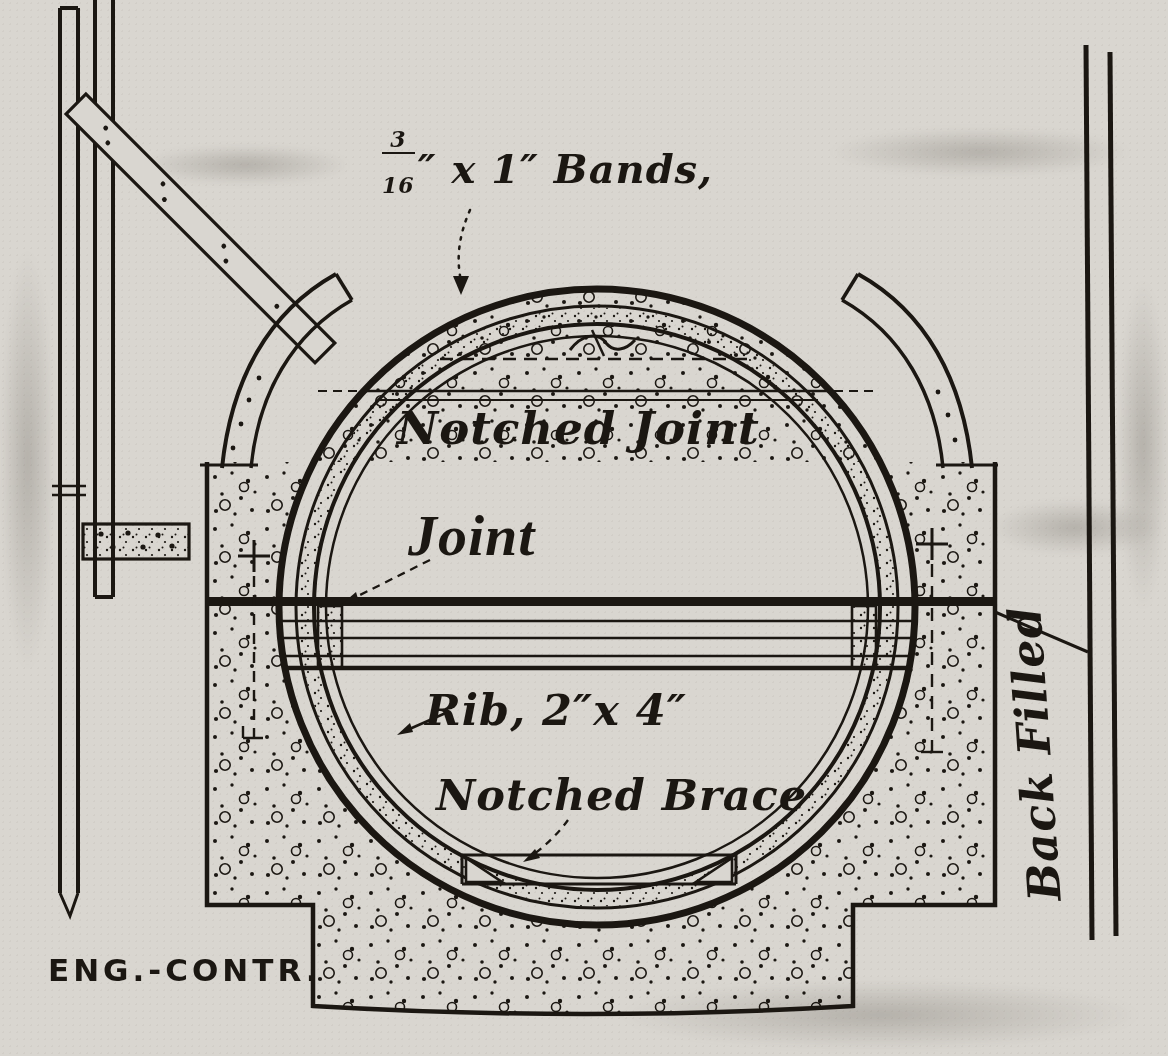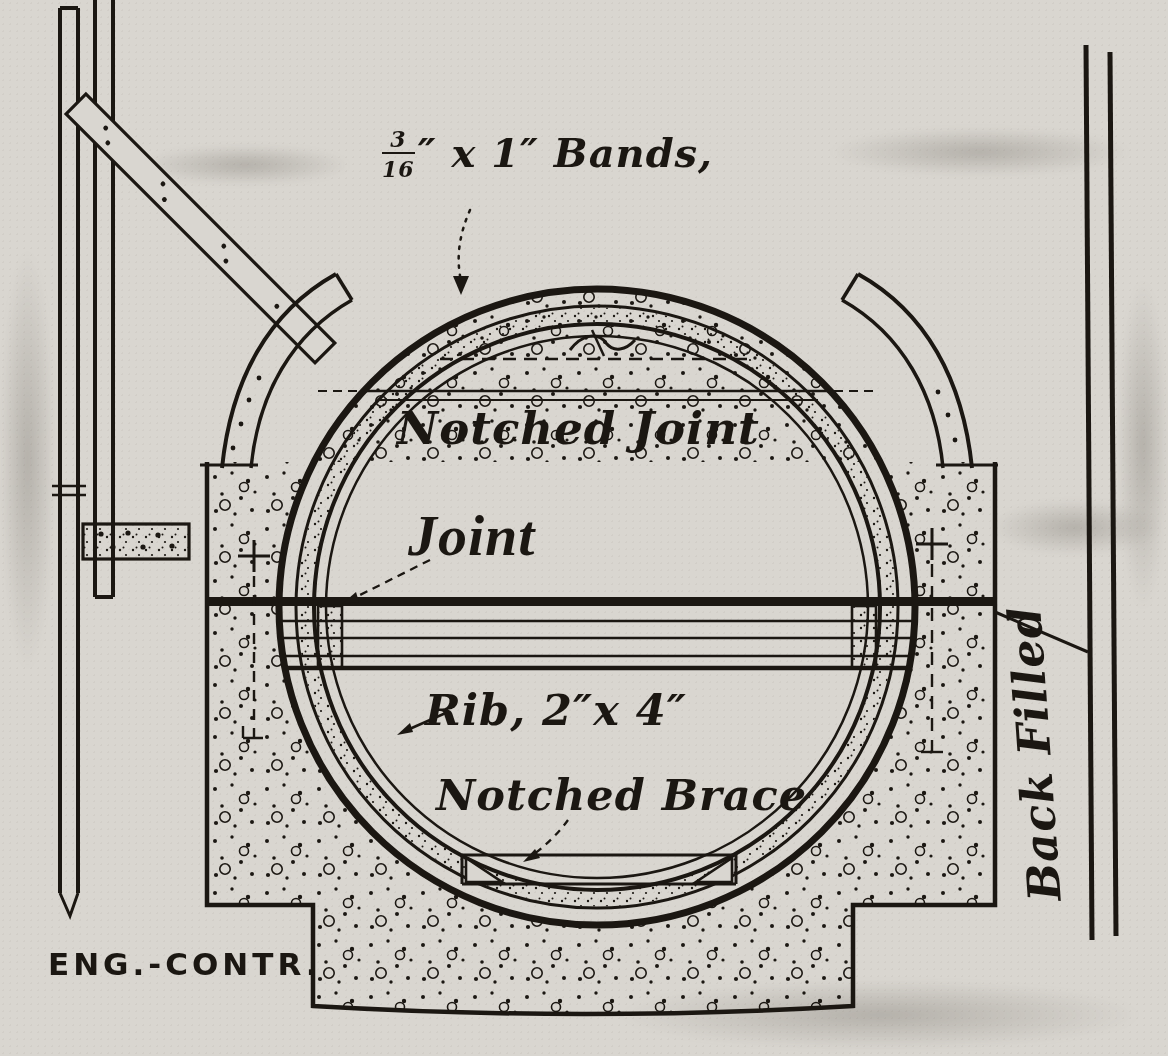--- a/index.html
+++ b/index.html
@@ -10,24 +10,24 @@
     background-size:7px 7px;
     font-family:"DejaVu Serif", serif;
   }
   svg{position:absolute;left:0;top:0;}
   .hand{
     position:absolute;font-style:italic;font-weight:bold;color:#1b1712;
     letter-spacing:1px;white-space:nowrap;line-height:1.05;
   }
   .frac{display:inline-block;vertical-align:-10px;text-align:center;line-height:1;font-size:22px;margin-right:3px;}
   .frac .num{display:block;border-bottom:2.5px solid #1b1712;padding:0 3px 2px;}
-  .frac .den{display:block;padding-top:4px;}
+  .frac .den{display:block;padding-top:20px;}
   .credit{
     position:absolute;font-family:"DejaVu Sans", sans-serif;font-weight:bold;
-    color:#1b1712;letter-spacing:4px;white-space:nowrap;
+    color:#1b1712;letter-spacing:4px;white-space:nowrap;margin-top:6px;
   }
   .smudge{position:absolute;pointer-events:none;
     background:radial-gradient(closest-side, rgba(95,90,82,0.30), rgba(95,90,82,0));
     filter:blur(3px);}
   .labels{position:absolute;left:0;top:0;width:100%;height:100%;pointer-events:none;}
 </style>
 </head>
 <body>
 
 <div class="page">

